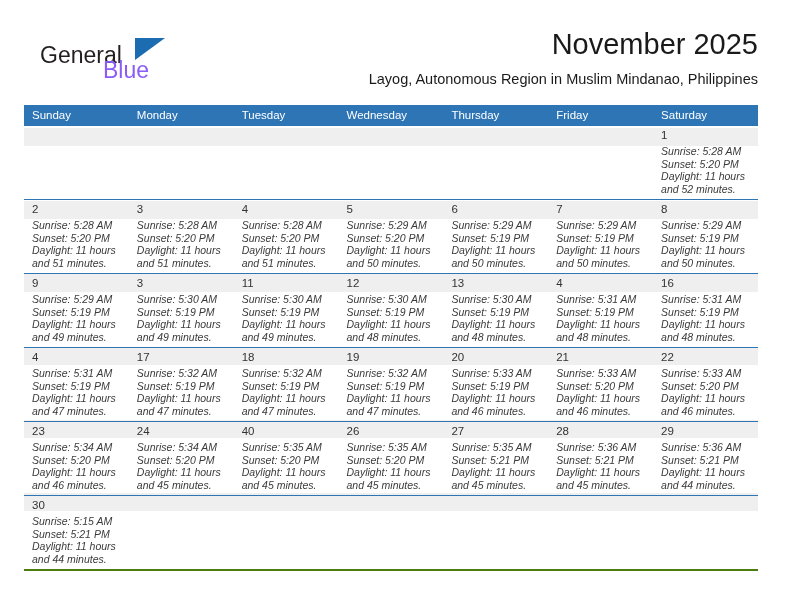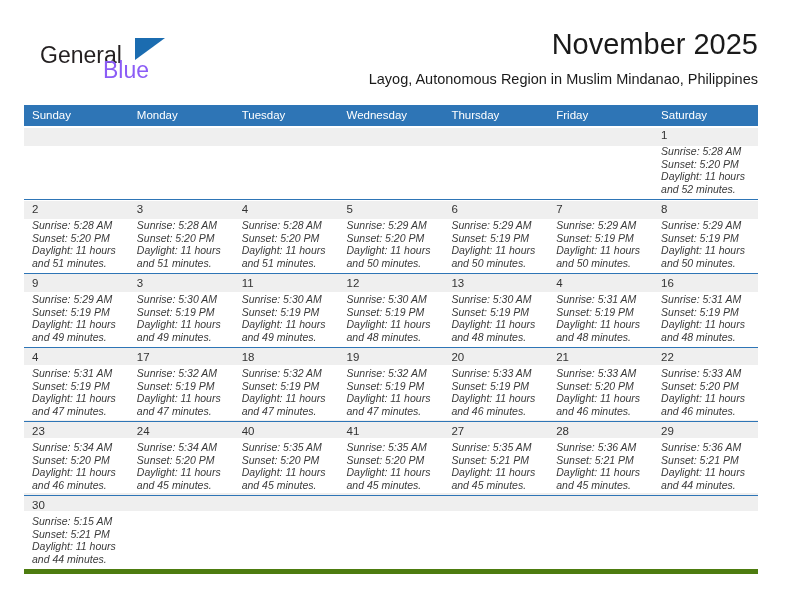--- a/index.html
+++ b/index.html
@@ -110,21 +110,21 @@
   .calendar td {
     vertical-align: top;
     padding: 0;
     border-top: 1px solid #2e75b6;
     height: 73px;
   }
   .week-row:first-of-type td {
     border-top: none;
   }
   .calendar tbody tr:last-child td {
-    border-bottom: 5px solid #4d7c0f;
+    border-bottom: 2px solid #4d7c0f;
   }
   .cell-inner {
     position: relative;
     height: 73px;
     padding: 0 8px;
     box-sizing: border-box;
   }
   .day-num {
     font-size: 11.5px;
     line-height: 17px;
@@ -526,21 +526,21 @@
               <div class="day-info">
                 <div>Sunrise: 5:35 AM</div>
                 <div>Sunset: 5:20 PM</div>
                 <div>Daylight: 11 hours</div>
                 <div>and 45 minutes.</div>
               </div>
             </div>
           </td>
           <td>
             <div class="cell-inner">
-              <div class="day-num">41</div>
+              <div class="day-num">26</div>
               <div class="day-info">
                 <div>Sunrise: 5:35 AM</div>
                 <div>Sunset: 5:20 PM</div>
                 <div>Daylight: 11 hours</div>
                 <div>and 45 minutes.</div>
               </div>
             </div>
           </td>
           <td>
             <div class="cell-inner">

